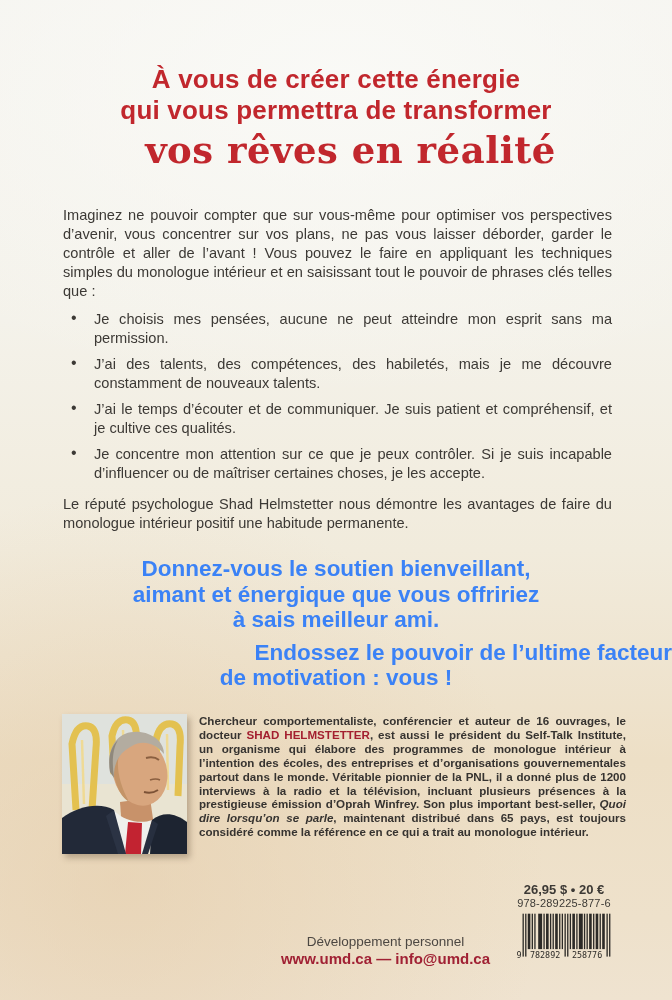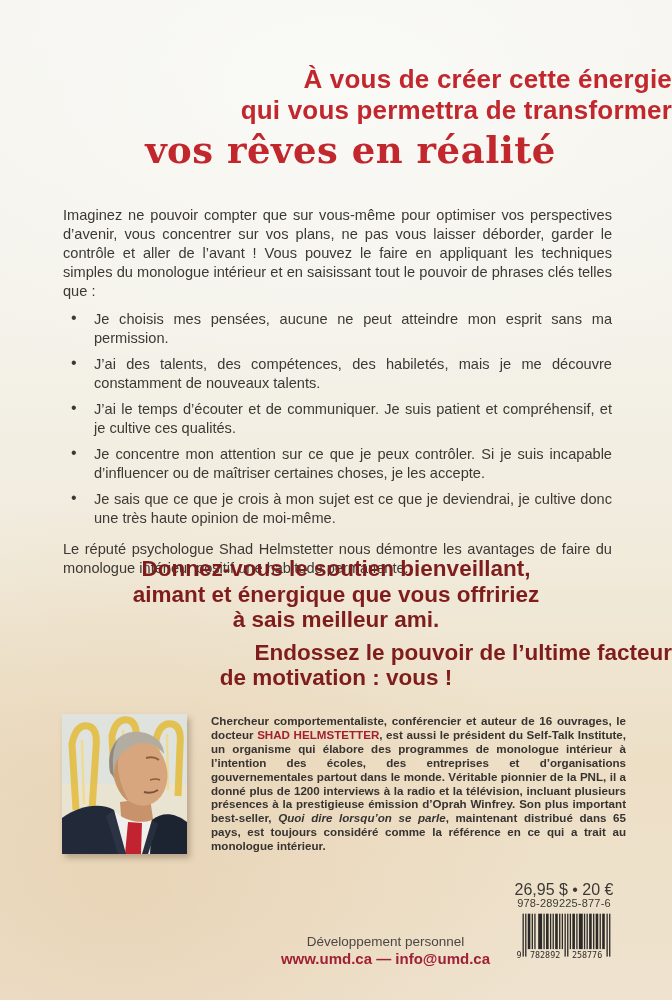--- a/index.html
+++ b/index.html
@@ -9,62 +9,62 @@
     background:
       radial-gradient(ellipse 120% 45% at 50% 8%, rgba(250,250,247,.9) 0%, rgba(250,250,247,0) 70%),
       radial-gradient(ellipse 90% 55% at 18% 88%, rgba(228,203,168,.55) 0%, rgba(228,203,168,0) 70%),
       linear-gradient(180deg,#f5f4ef 0%,#f4f2ea 32%,#f1ebdc 55%,#eddfc6 76%,#eee1cb 92%,#efe3d0 100%);
     color:#3c3935;
   }
   .abs{position:absolute;}
 
   
   #title{top:64px;left:0;right:0;text-align:center;color:#c1272d;}
-  #title .t-sans{font-size:26px;font-weight:bold;line-height:31px;letter-spacing:.2px;text-align:right;}
+  #title .t-sans{font-size:26px;font-weight:bold;line-height:31px;letter-spacing:.2px;}
   #title .t-serif{
     font-family:"DejaVu Serif","Liberation Serif",serif;
     font-size:37px;font-weight:bold;line-height:44px;letter-spacing:.5px;margin-top:2px;padding-left:29px;
   }
 
   
   #body-copy{top:206px;left:63px;right:60px;}
   .para{font-size:14.6px;line-height:19px;text-align:justify;}
   ul.points{list-style:none;margin:9px 0 0 0;padding:0;}
   ul.points li{
     position:relative;padding-left:31px;margin-bottom:8px;
     font-size:14.6px;line-height:18.5px;text-align:justify;
   }
   ul.points li::before{
     content:"\2022";position:absolute;left:8px;top:-1px;font-size:16px;color:#3c3935;
   }
   .closing{margin-top:13px;}
 
   
-  #callout{top:556px;left:0;right:0;text-align:center;color:#7f1d1d;font-weight:bold;}
+  #callout{top:556px;left:0;right:0;text-align:center;color:#3b82f6;font-weight:bold;}
   #callout .c-line{font-size:22.5px;line-height:25.5px;}
   #callout .grp2{margin-top:7px;text-align:right;}
 
   
-  #bio-row{top:714px;left:62px;right:46px;display:flex;gap:24px;}
+  #bio-row{top:714px;left:62px;right:46px;display:flex;gap:12px;}
   #photo{
     width:125px;height:140px;flex:0 0 auto;
     box-shadow:3px 4px 6px rgba(90,70,50,.35);
     background:#f6efda;
   }
   #photo svg{display:block;width:100%;height:100%;}
   #bio-text{
     flex:1;font-size:11.6px;line-height:13.9px;font-weight:bold;
     text-align:justify;color:#363330;
   }
   .author-name{color:#a31f2f;}
   .book-title{font-style:italic;}
 
   
   #price-block{top:882px;right:58px;width:100px;text-align:center;color:#3c3935;}
-  #price{font-size:16px;font-weight:normal;line-height:15px;}
+  #price{font-size:13px;font-weight:bold;line-height:15px;}
   #isbn{font-size:11px;line-height:13px;letter-spacing:.2px;}
   #barcode{margin-top:2px;width:97px;height:50px;}
   #barcode text{font-family:"DejaVu Sans Mono",monospace;font-size:9px;fill:#2c2a27;}
 
   #publisher{top:934px;right:182px;text-align:center;}
   #category{font-size:13.5px;color:#4c4742;line-height:16px;}
   #contact{font-size:15px;font-weight:bold;color:#a02134;line-height:18px;}
 </style>
 </head>
 <body>
@@ -75,21 +75,20 @@
   <div class="t-serif">vos rêves en réalité</div>
 </header>
 
 <section id="body-copy" class="abs">
   <p class="para" style="margin:0">Imaginez ne pouvoir compter que sur vous-même pour optimiser vos perspectives d’avenir, vous concentrer sur vos plans, ne pas vous laisser déborder, garder le contrôle et aller de l’avant !  Vous pouvez le faire en appliquant les techniques simples du monologue intérieur et en saisissant tout le pouvoir de phrases clés telles que :</p>
   <ul class="points">
     <li>Je choisis mes pensées, aucune ne peut atteindre mon esprit sans ma permission.</li>
     <li>J’ai des talents, des compétences, des habiletés, mais je me découvre constamment de nouveaux talents.</li>
     <li>J’ai le temps d’écouter et de communiquer. Je suis patient et compréhensif, et je cultive ces qualités.</li>
     <li>Je concentre mon attention sur ce que je peux contrôler. Si je suis incapable d’influencer ou de maîtriser certaines choses, je les accepte.</li>
-    <li>Je sais que ce que je crois à mon sujet est ce que je deviendrai, je cultive donc une très haute opinion de moi-même.</li>
   </ul>
   <p class="para closing" style="margin-bottom:0">Le réputé psychologue Shad Helmstetter nous démontre les avantages de faire du monologue intérieur positif une habitude permanente.</p>
 </section>
 
 <section id="callout" class="abs">
   <div class="c-line">Donnez-vous le soutien bienveillant,</div>
   <div class="c-line">aimant et énergique que vous offririez</div>
   <div class="c-line">à sais meilleur ami.</div>
   <div class="c-line grp2">Endossez le pouvoir de l’ultime facteur</div>
   <div class="c-line">de motivation : vous !</div>

